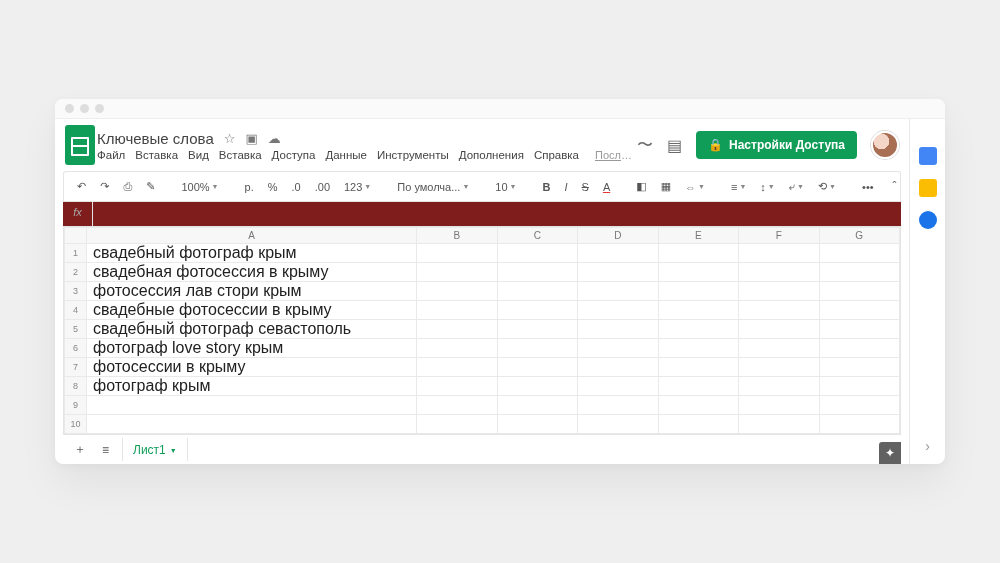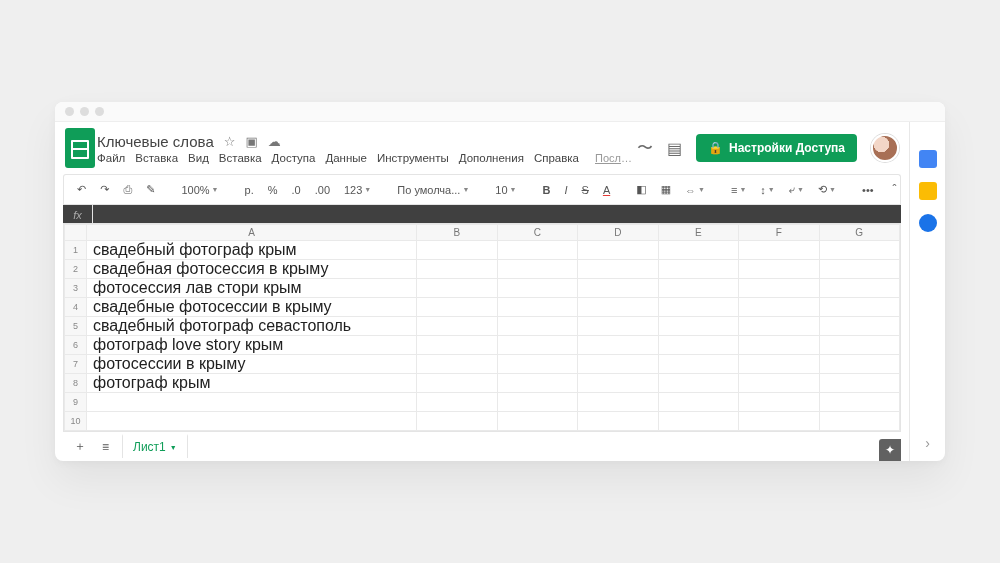--- a/index.html
+++ b/index.html
@@ -111,22 +111,22 @@
   .tbtn { padding: 2px 3px; color: #555; display: inline-flex; align-items: center; gap: 2px; }
   .tsep { width: 1px; height: 16px; background: #e4e4e4; margin: 0 2px; }
   .tcaret { font-size: 7px; color: #888; }
   .toolbar .spacer { flex: 1; }
   .chev-up { font-size: 12px; color: #666; }
   .fx-row {
     display: flex; align-items: center;
     border-top: 1px solid #e4e4e4;
     border-bottom: 1px solid #e4e4e4;
     margin: 0 8px;
-    height: 20px;
-    background: #404040;
+    height: 26px;
+    background: #7f1d1d;
     justify-content: flex-end;
   }
   .fx-label { font-style: italic; color: #aaa; width: 30px; text-align: center; font-size: 11px; border-right: 1px solid #e4e4e4; height: 100%; line-height: 20px; }
   .fx-input { flex: 1; border: none; background: transparent; font-size: 11px; padding: 0 6px; outline: none; }
   .grid-wrap { margin: 0 8px; border-left: 1px solid #e4e4e4; border-right: 1px solid #e4e4e4; }
   .grid { width: 100%; border-collapse: collapse; table-layout: fixed; }
   .grid th, .grid td {
     border: 1px solid #e9e9e9;
     font-weight: normal;
     font-size: 13px;

